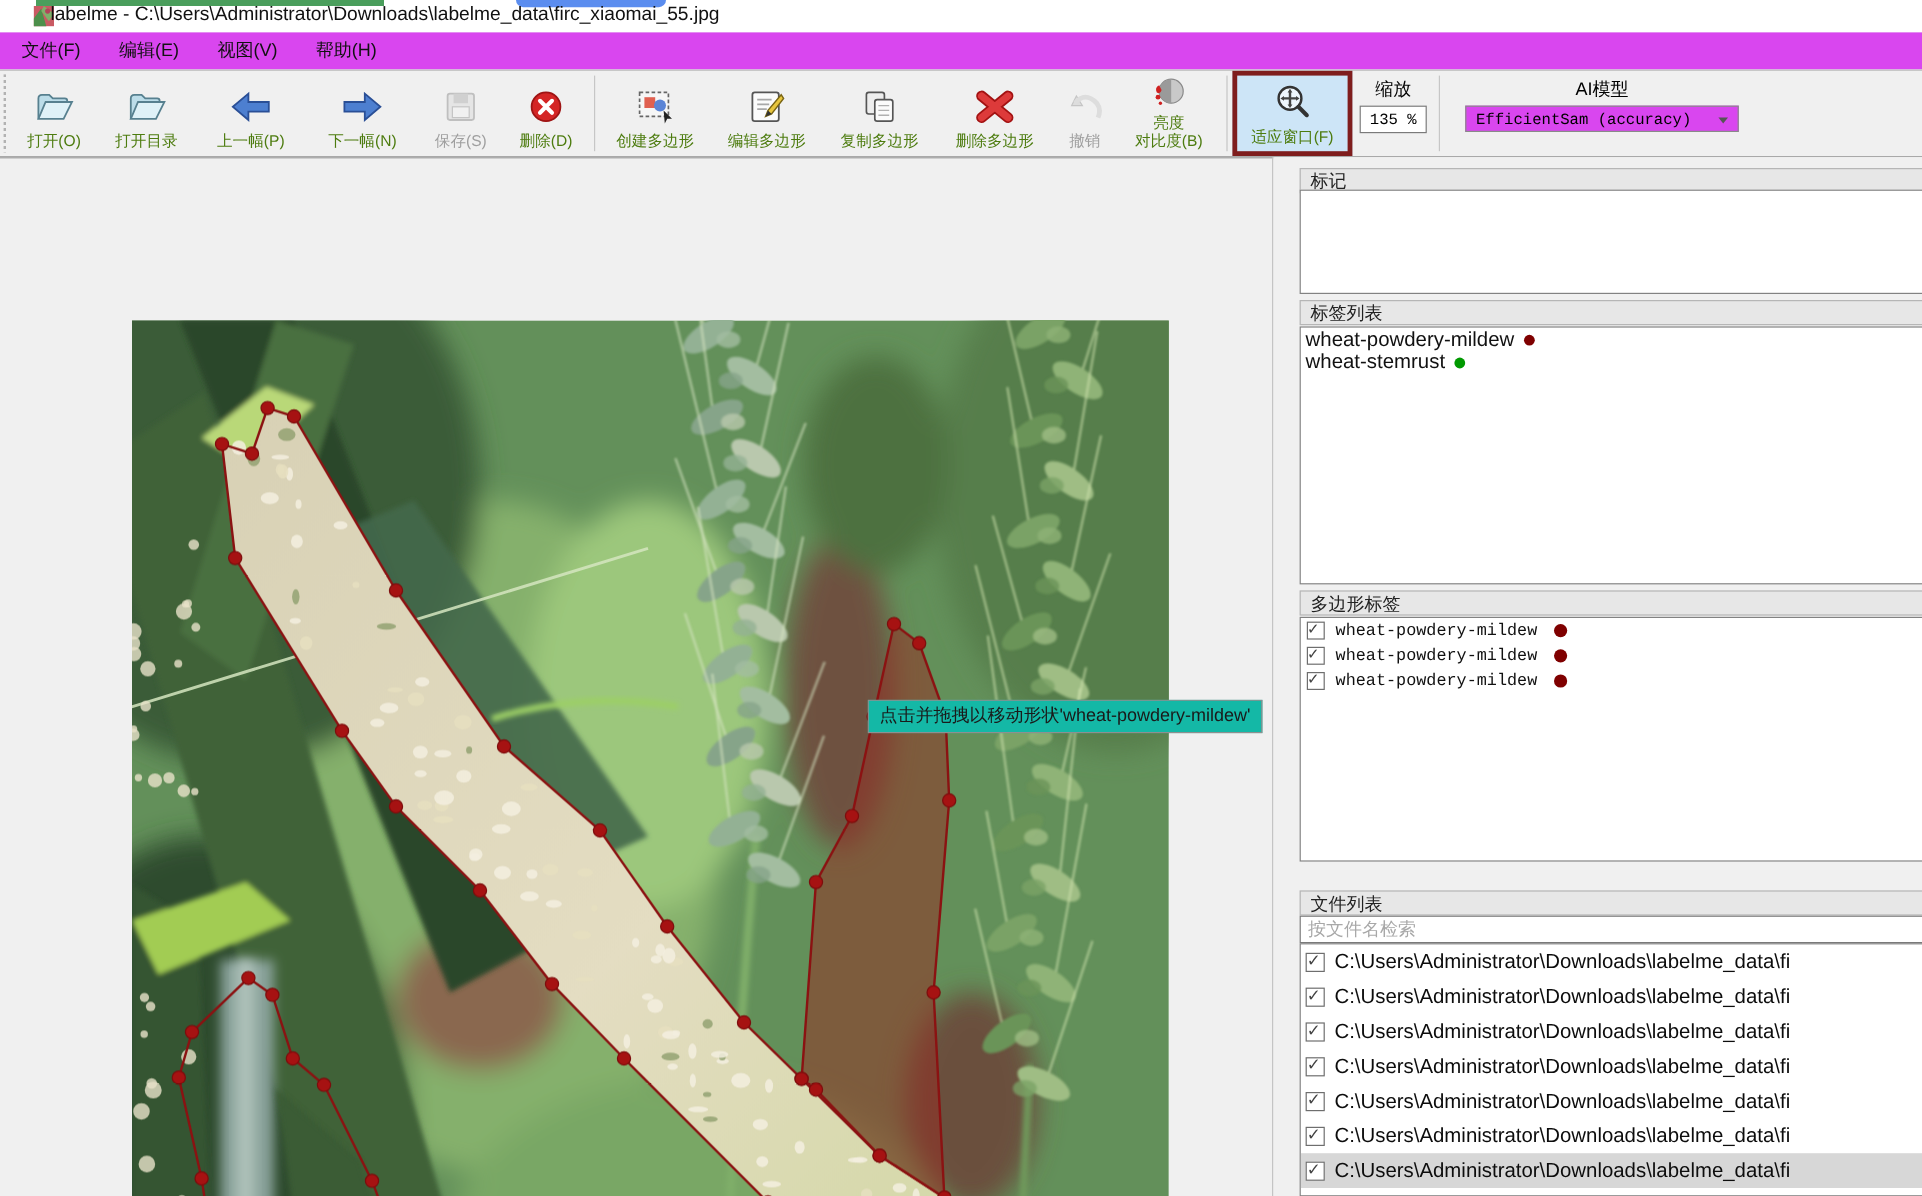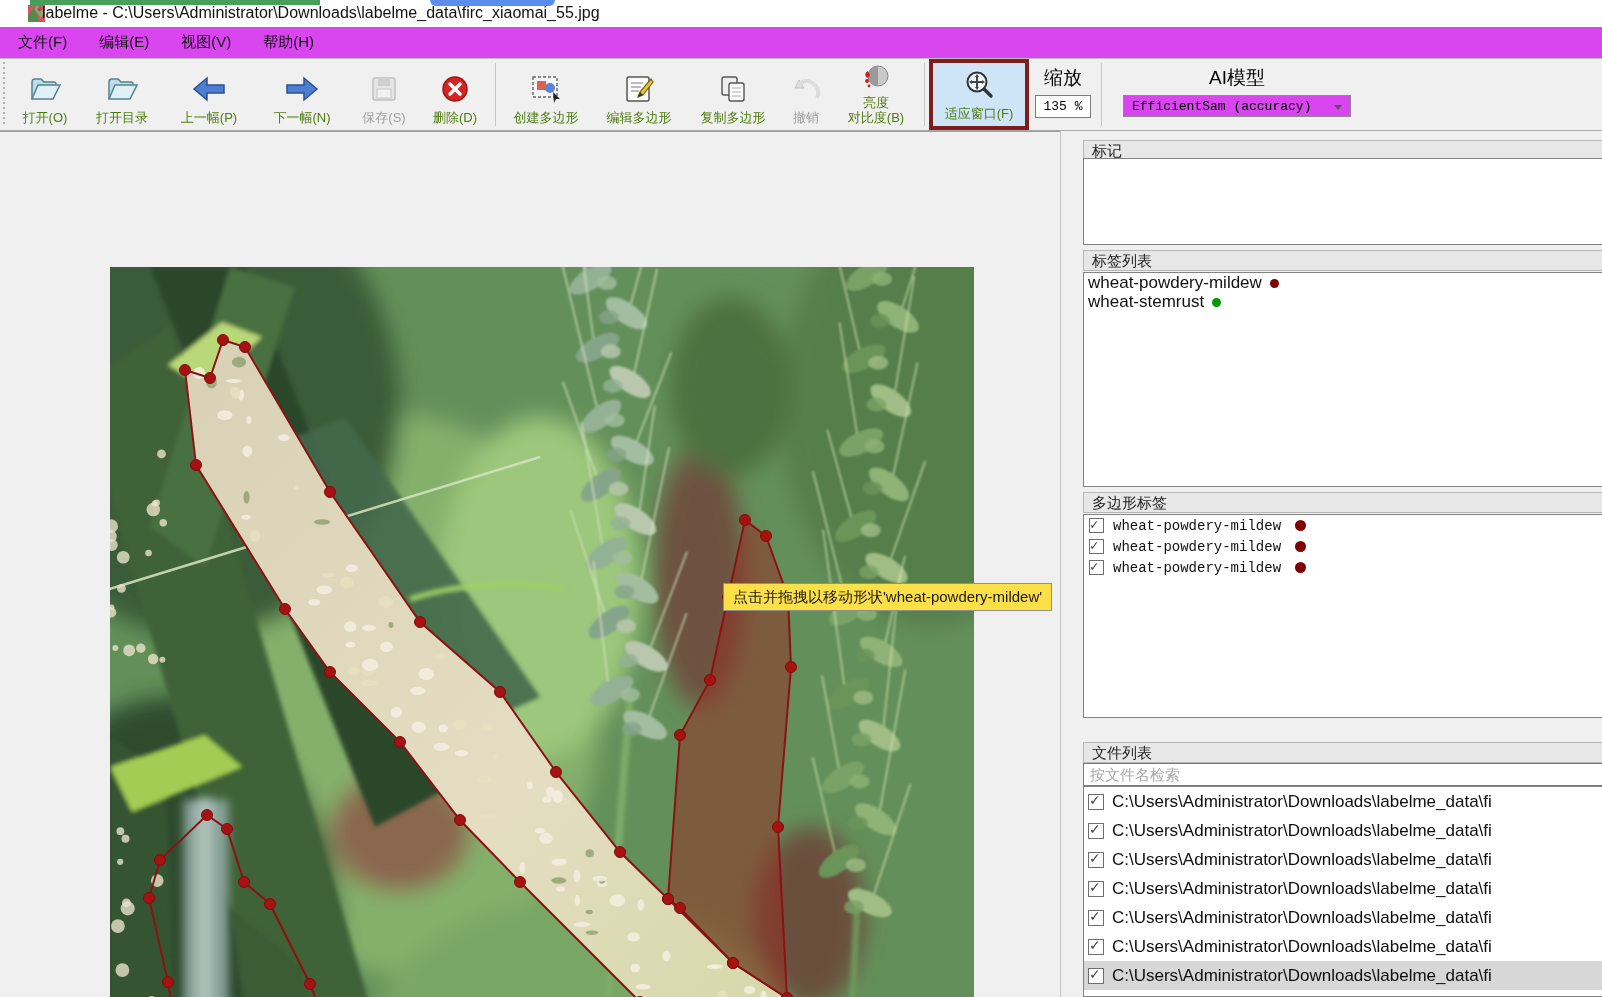--- a/index.html
+++ b/index.html
@@ -18,32 +18,32 @@
     border-top:1px solid #bdbdbd;border-bottom:1px solid #a9a9a9;display:flex;align-items:stretch;box-sizing:border-box}
   .tb-handle{width:5px;margin:3px 2px;background-image:repeating-linear-gradient(180deg,#b2b2b2 0 2px,transparent 2px 5px);background-size:2px 100%;background-repeat:no-repeat;background-position:1px 0}
   .tbtn{display:flex;flex-direction:column;align-items:center;justify-content:flex-end;padding:3px 2px 5px 2px;box-sizing:border-box}
   .tbtn .ticon{height:38px;display:flex;align-items:center;justify-content:center;margin-bottom:2px}
   .tbtn .tlabel{font-size:13px;color:#4d7c0f;line-height:15px;white-space:nowrap;text-align:center}
   .tbtn.disabled .tlabel{color:#9f9f9f}
   .tbtn.disabled .ticon{filter:grayscale(1) opacity(.5)}
   .tbtn.checked{background:#cde5f7;border:4px solid #7f1d1d}
   .tb-sep{width:1px;background:#c6c6c6;margin:4px 4px}
   .tb-group{display:flex;flex-direction:column;align-items:center;justify-content:flex-start;padding:6px 6px 5px 6px}
-  .tb-group .glabel{font-size:19px;color:#000;margin-bottom:4px;white-space:nowrap}
+  .tb-group .glabel{font-size:15px;color:#000;margin-bottom:4px;white-space:nowrap}
   .spinbox{width:54px;height:21px;background:#fff;border:1px solid #7a7a7a;font-family:Liberation Mono, monospace;
     font-size:13px;display:flex;align-items:center;justify-content:center}
   .combo{width:228px;height:22px;background:#d946ef;border:1px solid #8a8a8a;font-family:"Liberation Mono",monospace;
     font-size:13px;display:flex;align-items:center;padding:0 8px;box-sizing:border-box;position:relative}
   .combo .chev{position:absolute;right:8px;top:9px;width:0;height:0;border-left:4px solid transparent;
     border-right:4px solid transparent;border-top:5px solid #555}
   
   .canvas{position:absolute;left:0;top:131px;width:1061px;height:866px;background:#f0f0f0;border-top:1px solid #9d9d9d;box-sizing:border-box}
   #photo,#anno{position:absolute;left:110px;top:135px;width:864px;height:862px}
   .vsep{position:absolute;left:1060px;top:131px;width:1px;height:866px;background:#c4c4c4}
-  .tooltip{position:absolute;left:723px;top:583px;height:22px;background:#fde047;border:1px solid #8f8f8f;
+  .tooltip{position:absolute;left:723px;top:583px;height:22px;background:#14b8a6;border:1px solid #8f8f8f;
     font-size:15px;color:#1a1a1a;padding:2px 9px 2px 9px;white-space:nowrap;z-index:60;line-height:22px}
   
   .panel{position:absolute;left:1062px;top:131px;width:540px;height:866px;background:#f0f0f0}
   .sec-header{position:absolute;left:21px;height:21px;right:-8px;background:#e7e7e7;border:1px solid #b6b6b6;
     box-sizing:border-box;font-size:15px;color:#222;padding:1px 0 0 8px}
   .sec-box{position:absolute;left:21px;right:-8px;background:#ffffff;border:1px solid #828282;box-sizing:border-box;overflow:hidden}
   .ll-item{font-size:17px;color:#111;line-height:18px;padding:1px 0 0 4px;white-space:nowrap;display:flex;align-items:center}
   .dot{display:inline-block;border-radius:50%;margin-left:8px;flex:0 0 auto}
   .pl-item{display:flex;align-items:center;height:21px;padding-left:5px;font-family:"Liberation Mono",monospace;font-size:14px;color:#111;white-space:nowrap}
   .cb{display:inline-block;width:13px;height:13px;border:1px solid #6e6e6e;background:#fff;position:relative;flex:0 0 auto;margin-right:9px}
@@ -170,20 +170,29 @@
     <span class="ticon">
       <svg width="32" height="30" viewBox="0 0 32 30">
           <rect x="5" y="3" width="15" height="18" rx="2" fill="#eeeeee" stroke="#555" stroke-width="1.4"></rect>
           <rect x="12" y="9" width="15" height="18" rx="2" fill="#fbfbfb" stroke="#555" stroke-width="1.4"></rect>
           <path d="M15 14 H24 M15 18 H24 M15 22 H24" stroke="#b0b0b0" stroke-width="1.2"></path>
         </svg>
     </span>
     <span class="tlabel">复制多边形</span>
   </div>
 
+  <div class="tbtn" style="width:98px">
+    <span class="ticon">
+      <svg width="34" height="30" viewBox="0 0 34 30">
+          <path d="M6 6 L28 24 M28 6 L6 24" stroke="#a31212" stroke-width="9" stroke-linecap="round"></path>
+          <path d="M6 6 L28 24 M28 6 L6 24" stroke="#dd3a3a" stroke-width="6" stroke-linecap="round"></path>
+        </svg>
+    </span>
+    <span class="tlabel">删除多边形</span>
+  </div>
 
   <div class="tbtn disabled" style="width:52px">
     <span class="ticon">
       <svg width="32" height="30" viewBox="0 0 32 30">
           <path d="M9 6 L5 14 L14 14 Z" fill="#c9c9c9" stroke="#9a9a9a"></path>
           <path d="M8 12 Q16 2 26 12 Q30 17 27 24" fill="none" stroke="#c9c9c9" stroke-width="4"></path>
         </svg>
     </span>
     <span class="tlabel">撤销</span>
   </div>

